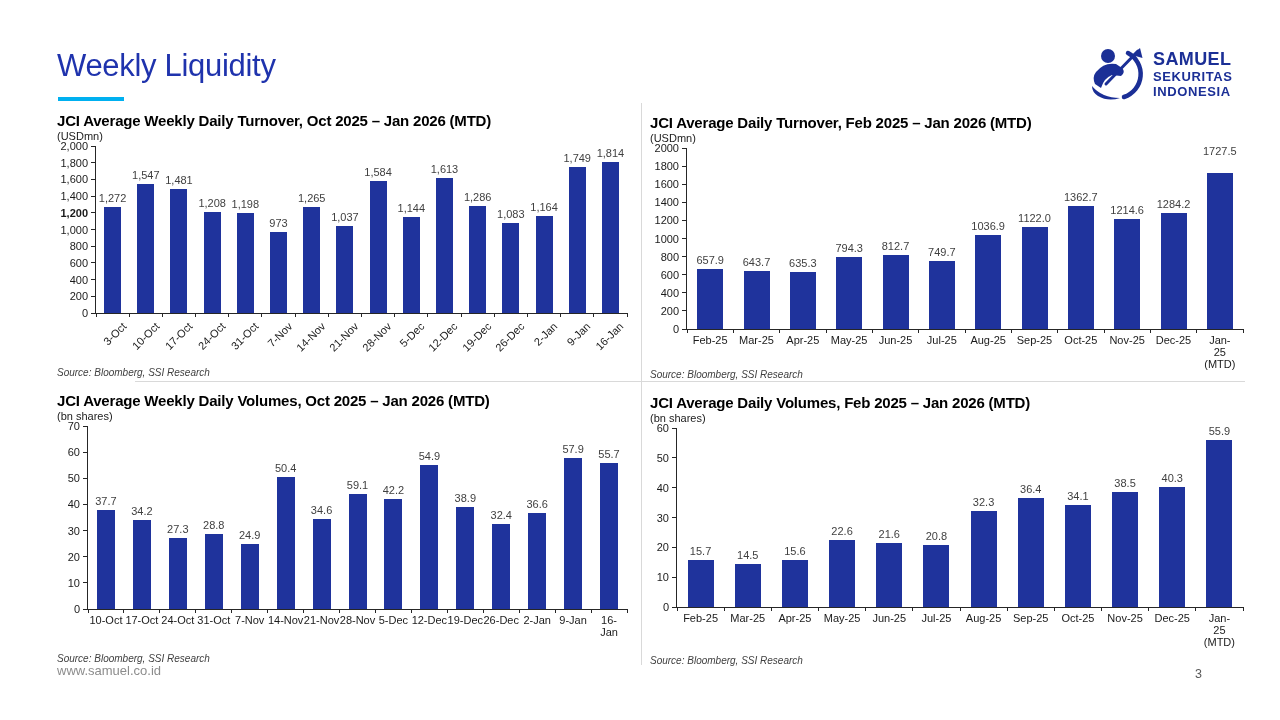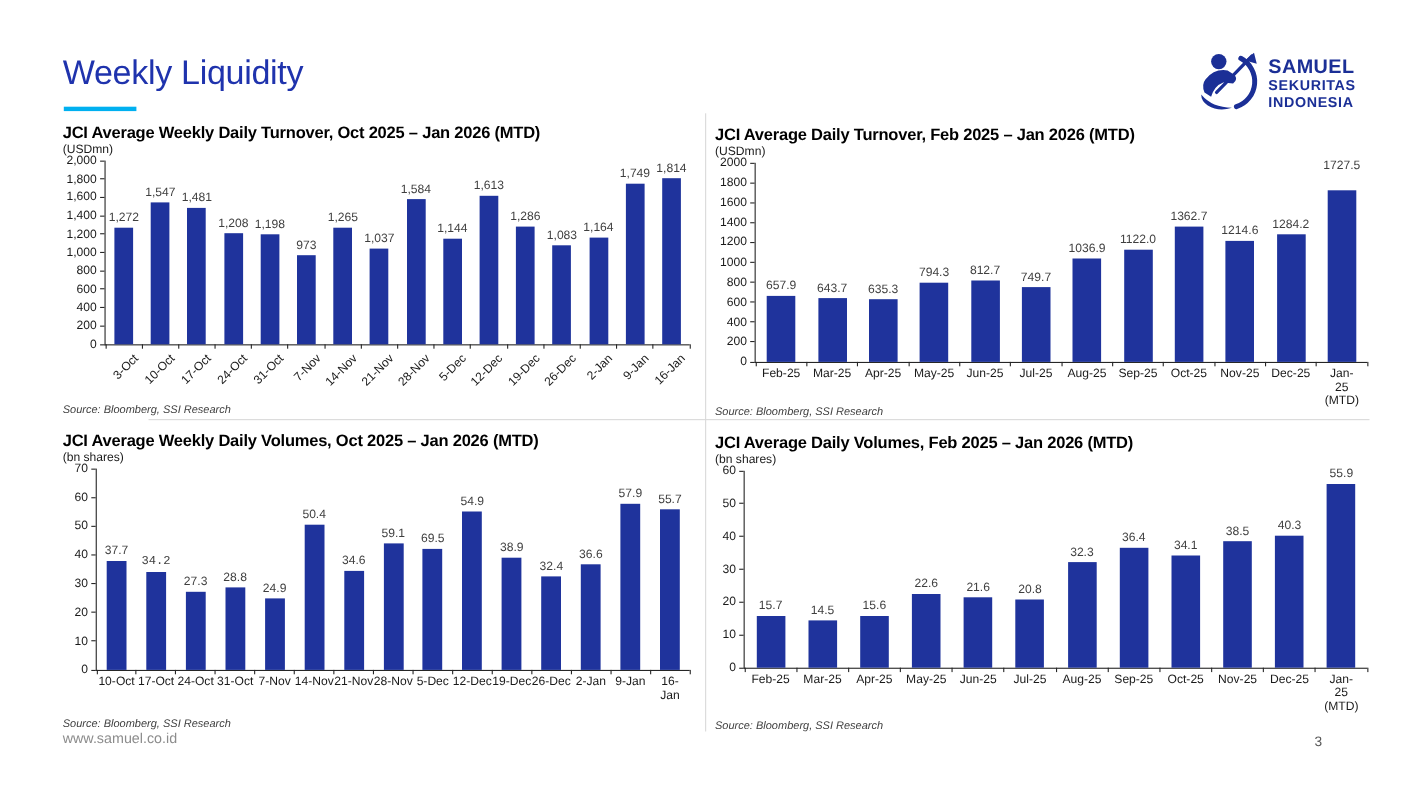--- a/index.html
+++ b/index.html
@@ -98,21 +98,21 @@
   <div class="plot-wrap" style="height: 219px;">
       <div class="chart-plot" style="left: 38px; right: 8px; height: 167px;">
         <div class="y-tick-label" style="top: -6px; left: -38px; width: 30px;">2,000</div>
         <div class="y-tick-dash" style="top: -0.5px; left: -5px;"></div>
         <div class="y-tick-label" style="top: 10.7px; left: -38px; width: 30px;">1,800</div>
         <div class="y-tick-dash" style="top: 16.2px; left: -5px;"></div>
         <div class="y-tick-label" style="top: 27.4px; left: -38px; width: 30px;">1,600</div>
         <div class="y-tick-dash" style="top: 32.9px; left: -5px;"></div>
         <div class="y-tick-label" style="top: 44.1px; left: -38px; width: 30px;">1,400</div>
         <div class="y-tick-dash" style="top: 49.6px; left: -5px;"></div>
-        <div class="y-tick-label" style="top: 60.8px; left: -38px; width: 30px;">1,200</div>
+        <div class="y-tick-label" style="top: 60.8px; left: -38px; width: 30px; font-weight: bold;">1,200</div>
         <div class="y-tick-dash" style="top: 66.3px; left: -5px;"></div>
         <div class="y-tick-label" style="top: 77.5px; left: -38px; width: 30px;">1,000</div>
         <div class="y-tick-dash" style="top: 83px; left: -5px;"></div>
         <div class="y-tick-label" style="top: 94.2px; left: -38px; width: 30px;">800</div>
         <div class="y-tick-dash" style="top: 99.7px; left: -5px;"></div>
         <div class="y-tick-label" style="top: 110.9px; left: -38px; width: 30px;">600</div>
         <div class="y-tick-dash" style="top: 116.4px; left: -5px;"></div>
         <div class="y-tick-label" style="top: 127.6px; left: -38px; width: 30px;">400</div>
         <div class="y-tick-dash" style="top: 133.1px; left: -5px;"></div>
         <div class="y-tick-label" style="top: 144.3px; left: -38px; width: 30px;">200</div>
@@ -305,42 +305,42 @@
         <div class="x-tick" style="left: calc(66.6667% - 0.5px); top: 183px;"></div>
         <div class="x-tick" style="left: calc(73.3333% - 0.5px); top: 183px;"></div>
         <div class="x-tick" style="left: calc(80% - 0.5px); top: 183px;"></div>
         <div class="x-tick" style="left: calc(86.6667% - 0.5px); top: 183px;"></div>
         <div class="x-tick" style="left: calc(93.3333% - 0.5px); top: 183px;"></div>
         <div class="x-tick" style="left: calc(100% - 0.5px); top: 183px;"></div>
         <div class="bar" style="left: calc(3.33333% - 9px); width: 18px; height: 98.5586px; background: rgb(31, 51, 156);"></div>
         <div class="bar-label" style="left: 3.33333%; bottom: 101.559px;">37.7</div>
         <div class="x-label" style="left: 3.33333%; top: 188px; transform: translateX(-50%);">10-Oct</div>
         <div class="bar" style="left: calc(10% - 9px); width: 18px; height: 89.4086px; background: rgb(31, 51, 156);"></div>
-        <div class="bar-label" style="left: 10%; bottom: 92.4086px; font-family: Liberation Mono, monospace;">34.2</div>
+        <div class="bar-label" style="left: 10%; bottom: 92.4086px;">34.2</div>
         <div class="x-label" style="left: 10%; top: 188px; transform: translateX(-50%);">17-Oct</div>
         <div class="bar" style="left: calc(16.6667% - 9px); width: 18px; height: 71.37px; background: rgb(31, 51, 156);"></div>
         <div class="bar-label" style="left: 16.6667%; bottom: 74.37px;">27.3</div>
         <div class="x-label" style="left: 16.6667%; top: 188px; transform: translateX(-50%);">24-Oct</div>
         <div class="bar" style="left: calc(23.3333% - 9px); width: 18px; height: 75.2914px; background: rgb(31, 51, 156);"></div>
         <div class="bar-label" style="left: 23.3333%; bottom: 78.2914px;">28.8</div>
         <div class="x-label" style="left: 23.3333%; top: 188px; transform: translateX(-50%);">31-Oct</div>
         <div class="bar" style="left: calc(30% - 9px); width: 18px; height: 65.0957px; background: rgb(31, 51, 156);"></div>
         <div class="bar-label" style="left: 30%; bottom: 68.0957px;">24.9</div>
         <div class="x-label" style="left: 30%; top: 188px; transform: translateX(-50%);">7-Nov</div>
         <div class="bar" style="left: calc(36.6667% - 9px); width: 18px; height: 131.76px; background: rgb(31, 51, 156);"></div>
         <div class="bar-label" style="left: 36.6667%; bottom: 134.76px;">50.4</div>
         <div class="x-label" style="left: 36.6667%; top: 188px; transform: translateX(-50%);">14-Nov</div>
         <div class="bar" style="left: calc(43.3333% - 9px); width: 18px; height: 90.4543px; background: rgb(31, 51, 156);"></div>
         <div class="bar-label" style="left: 43.3333%; bottom: 93.4543px;">34.6</div>
         <div class="x-label" style="left: 43.3333%; top: 188px; transform: translateX(-50%);">21-Nov</div>
         <div class="bar" style="left: calc(50% - 9px); width: 18px; height: 115.29px; background: rgb(31, 51, 156);"></div>
         <div class="bar-label" style="left: 50%; bottom: 118.29px;">59.1</div>
         <div class="x-label" style="left: 50%; top: 188px; transform: translateX(-50%);">28-Nov</div>
         <div class="bar" style="left: calc(56.6667% - 9px); width: 18px; height: 110.323px; background: rgb(31, 51, 156);"></div>
-        <div class="bar-label" style="left: 56.6667%; bottom: 113.323px;">69.5</div>
+        <div class="bar-label" style="left: 56.6667%; bottom: 113.323px;">42.2</div>
         <div class="x-label" style="left: 56.6667%; top: 188px; transform: translateX(-50%);">5-Dec</div>
         <div class="bar" style="left: calc(63.3333% - 9px); width: 18px; height: 143.524px; background: rgb(31, 51, 156);"></div>
         <div class="bar-label" style="left: 63.3333%; bottom: 146.524px;">54.9</div>
         <div class="x-label" style="left: 63.3333%; top: 188px; transform: translateX(-50%);">12-Dec</div>
         <div class="bar" style="left: calc(70% - 9px); width: 18px; height: 101.696px; background: rgb(31, 51, 156);"></div>
         <div class="bar-label" style="left: 70%; bottom: 104.696px;">38.9</div>
         <div class="x-label" style="left: 70%; top: 188px; transform: translateX(-50%);">19-Dec</div>
         <div class="bar" style="left: calc(76.6667% - 9px); width: 18px; height: 84.7029px; background: rgb(31, 51, 156);"></div>
         <div class="bar-label" style="left: 76.6667%; bottom: 87.7029px;">32.4</div>
         <div class="x-label" style="left: 76.6667%; top: 188px; transform: translateX(-50%);">26-Dec</div>

